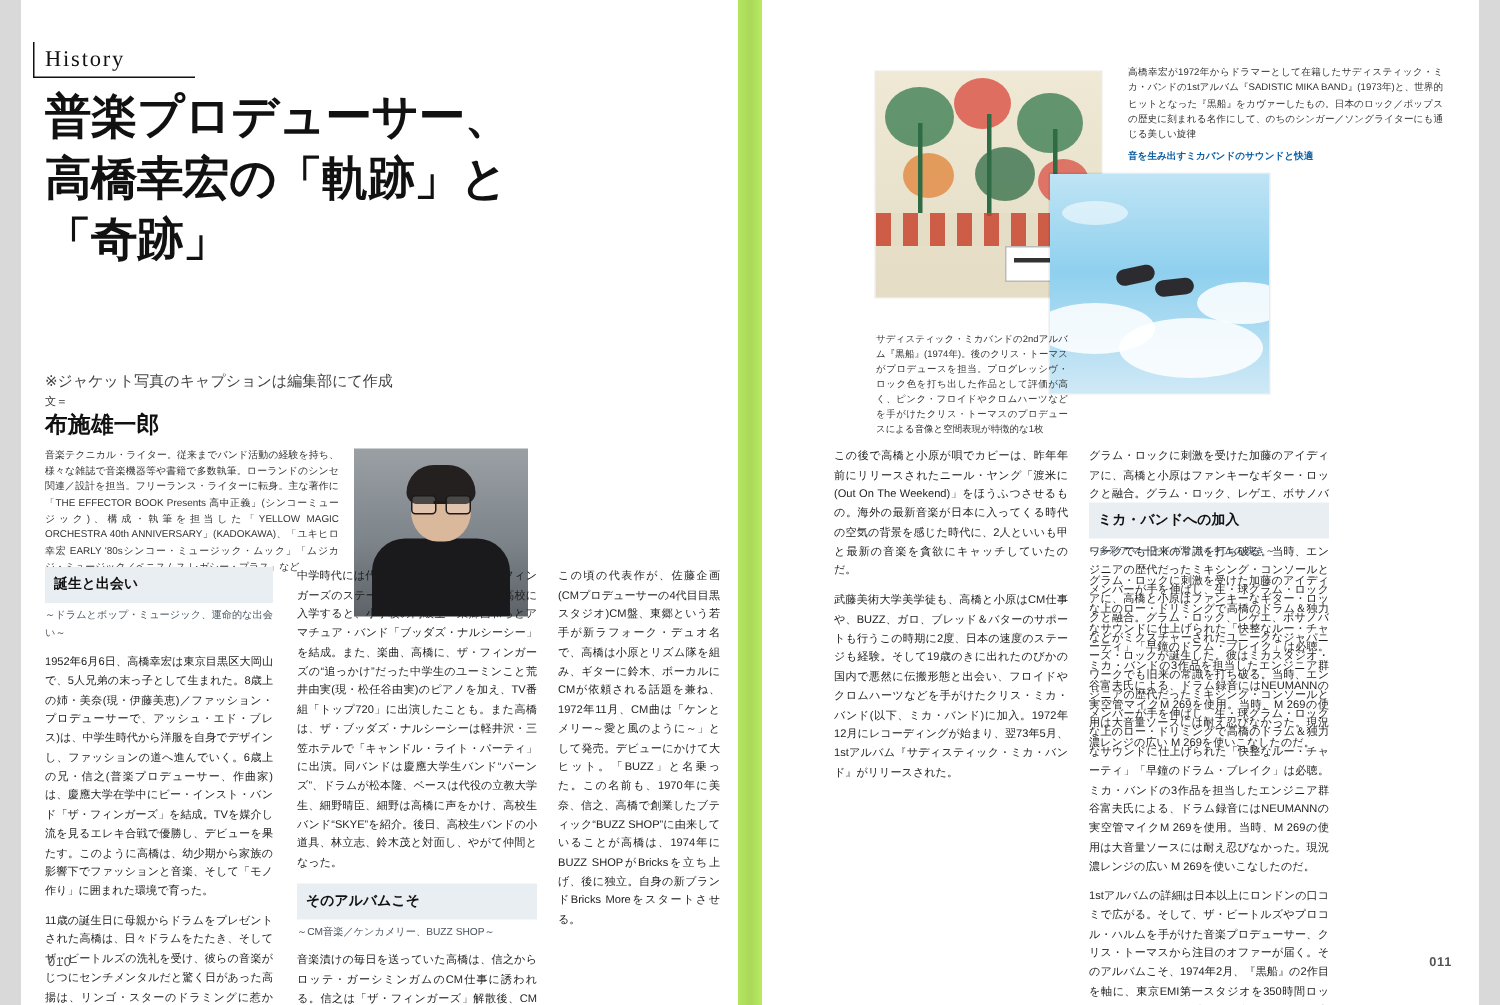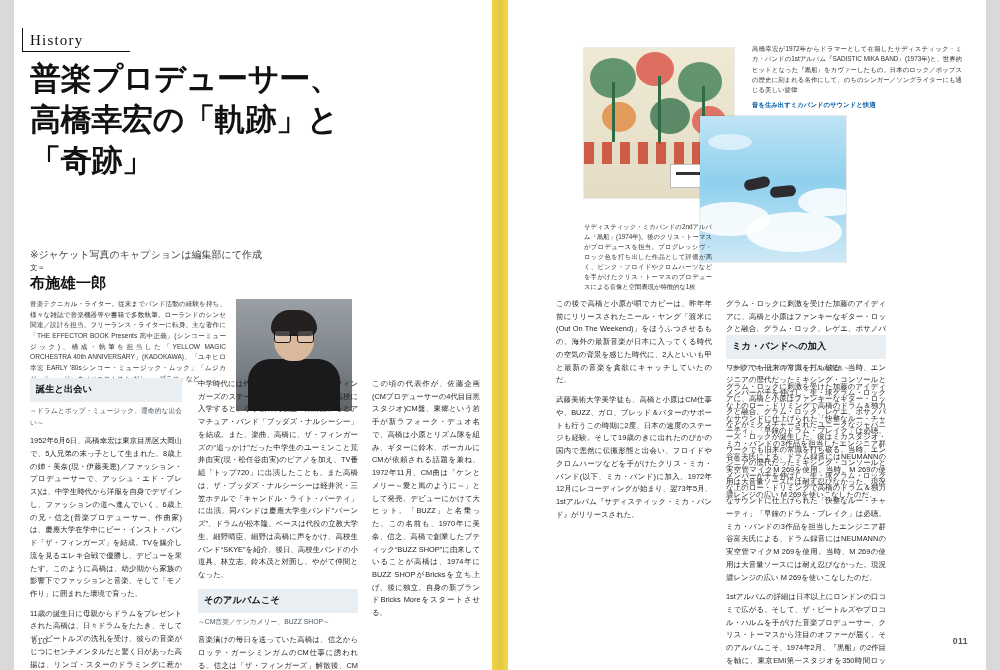--- a/index.html
+++ b/index.html
@@ -5,21 +5,21 @@
   html,body{margin:0;padding:0;}
   body{
     width:1000px;height:670px;
     background:#d8d8d8;
     font-family:"Liberation Sans","DejaVu Sans",sans-serif;
     overflow:hidden;
   }
   .spread{
     position:relative;
     width:1000px;height:670px;
-    background:#fde047;
+    background:#bef264;
     box-sizing:border-box;
   }
   
   .edge-left{position:absolute;left:0;top:0;width:14px;height:670px;background:#d9d9d9;}
   .edge-right{position:absolute;right:0;top:0;width:14px;height:670px;background:#d9d9d9;}
   .gutter{position:absolute;left:492px;top:0;width:16px;height:670px;
     background:linear-gradient(to right,rgba(0,0,0,0.05),rgba(0,0,0,0.10) 45%,rgba(0,0,0,0.10) 55%,rgba(0,0,0,0.03));}
   .page{position:absolute;top:0;height:670px;background:#fff;}
   .page-left{left:14px;width:478px;}
   .page-right{left:508px;width:478px;}

